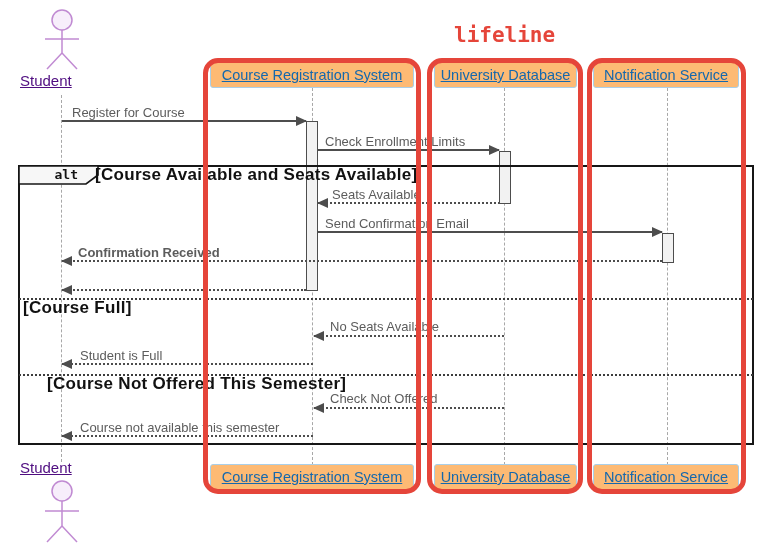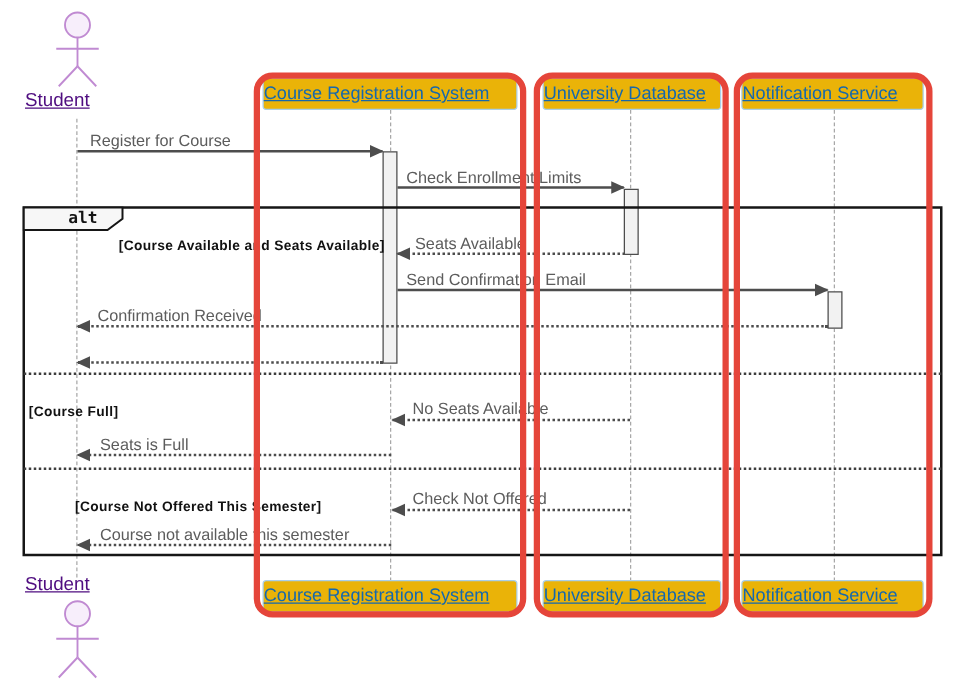--- a/index.html
+++ b/index.html
@@ -8,39 +8,39 @@
 
   .lifeline{position:absolute;width:0;border-left:1px dashed #a8a8a8;z-index:1;}
 
   .activation{position:absolute;width:12px;background:#f2f2f2;
               border:1.5px solid #4d4d4d;box-sizing:border-box;z-index:2;}
 
   .alt-frame{position:absolute;left:18px;top:165px;width:736px;height:280px;
              border:2px solid #161616;box-sizing:border-box;z-index:3;}
   .divider{position:absolute;left:19px;width:734px;height:0;
            border-top:2px dotted #3d3d3d;z-index:3;}
-  .cond{position:absolute;font-size:11px;font-weight:bold;color:#111;
-        letter-spacing:.3px;white-space:nowrap;z-index:4;line-height:14px;margin-top:22px;}
+  .cond{position:absolute;font-size:17px;font-weight:bold;color:#111;
+        letter-spacing:.3px;white-space:nowrap;z-index:4;line-height:14px;}
   .alt-tab{position:absolute;left:18px;top:165px;z-index:4;}
   .alt-op{position:absolute;left:18px;top:167px;width:60px;text-align:right;
           font-family:"DejaVu Sans Mono",monospace;font-weight:bold;
           font-size:13px;color:#141414;z-index:5;line-height:15px;}
 
   .msg{position:absolute;font-size:13px;color:#5c5c5c;white-space:nowrap;
        z-index:4;line-height:15px;}
   .arrow{position:absolute;height:0;z-index:4;}
   .arrow.solid{border-top:2px solid #4d4d4d;}
   .arrow.dotted{border-top:2px dotted #4d4d4d;}
   .ah{position:absolute;width:0;height:0;border-top:5px solid transparent;
       border-bottom:5px solid transparent;}
   .ah.right{right:-1px;top:-6px;border-left:11px solid #4d4d4d;}
   .ah.left{left:-1px;top:-6px;border-right:11px solid #4d4d4d;}
 
-  .pbox{position:absolute;height:26px;background:#eab308;border:1px solid #a9cfe9;
-        border-radius:3px;display:flex;align-items:center;
+  .pbox{position:absolute;height:26px;background:#fdba74;border:1px solid #a9cfe9;
+        border-radius:3px;display:flex;align-items:center;justify-content:center;
         box-sizing:border-box;z-index:4;}
   .pbox span{font-size:14.5px;color:#1568ad;text-decoration:underline;
              white-space:nowrap;}
 
   .actor-label{position:absolute;font-size:15px;color:#4f0d80;
                text-decoration:underline;text-align:left;width:84px;
                z-index:4;line-height:16px;}
   .actor-svg{position:absolute;z-index:4;}
 
   .hl{position:absolute;top:58px;height:436px;border:5px solid #e5453a;
@@ -67,21 +67,21 @@
   <svg class="alt-tab" width="82" height="20" viewBox="0 0 82 20">
     <path d="M1,1 H80 V10 L68,19 H1 Z" fill="#f7f7f7" stroke="#161616" stroke-width="1.6"></path>
   </svg>
   <div class="alt-op">alt</div>
   <div class="cond" style="left:95px;top:168px;">[Course Available and Seats Available]</div>
 
   <div class="divider" style="top:298px;"></div>
   <div class="cond" style="left:23px;top:301px;">[Course Full]</div>
 
   <div class="divider" style="top:374px;"></div>
-  <div class="cond" style="left:24px;top:377px;padding-left:36px;">[Course Not Offered This Semester]</div>
+  <div class="cond" style="left:11px;top:377px;padding-left:36px;">[Course Not Offered This Semester]</div>
 
   <div class="msg" style="left:72px;top:105px;">Register for Course</div>
   <div class="arrow solid" style="left:62px;top:120px;width:244px;">
     <div class="ah right"></div>
   </div>
 
   <div class="msg" style="left:325px;top:134px;">Check Enrollment Limits</div>
   <div class="arrow solid" style="left:318px;top:149px;width:181px;">
     <div class="ah right"></div>
   </div>
@@ -89,35 +89,35 @@
   <div class="msg" style="left:332px;top:187px;">Seats Available</div>
   <div class="arrow dotted" style="left:318px;top:202px;width:182px;">
     <div class="ah left"></div>
   </div>
 
   <div class="msg" style="left:325px;top:216px;">Send Confirmation Email</div>
   <div class="arrow solid" style="left:318px;top:231px;width:344px;">
     <div class="ah right"></div>
   </div>
 
-  <div class="msg" style="left:78px;top:245px;">Confirmation Received</div>
+  <div class="msg" style="left:78px;top:245px;font-weight:bold;">Confirmation Received</div>
   <div class="arrow dotted" style="left:62px;top:260px;width:600px;">
     <div class="ah left"></div>
   </div>
 
   <div class="arrow dotted" style="left:62px;top:289px;width:244px;">
     <div class="ah left"></div>
   </div>
 
   <div class="msg" style="left:330px;top:319px;">No Seats Available</div>
   <div class="arrow dotted" style="left:314px;top:335px;width:190px;">
     <div class="ah left"></div>
   </div>
 
-  <div class="msg" style="left:80px;top:348px;">Seats is Full</div>
+  <div class="msg" style="left:80px;top:348px;">Student is Full</div>
   <div class="arrow dotted" style="left:62px;top:363px;width:251px;">
     <div class="ah left"></div>
   </div>
 
   <div class="msg" style="left:330px;top:391px;">Check Not Offered</div>
   <div class="arrow dotted" style="left:314px;top:407px;width:190px;">
     <div class="ah left"></div>
   </div>
 
   <div class="msg" style="left:80px;top:420px;">Course not available this semester</div>
@@ -160,14 +160,15 @@
     <span>University Database</span>
   </div>
   <div class="pbox" style="left:593px;top:464px;width:146px;">
     <span>Notification Service</span>
   </div>
 
   <div class="hl" style="left:203px;width:218px;"></div>
   <div class="hl" style="left:427px;width:156px;"></div>
   <div class="hl" style="left:587px;width:159px;"></div>
 
+  <div class="title">lifeline</div>
 
 </div>
 
 </body></html>

